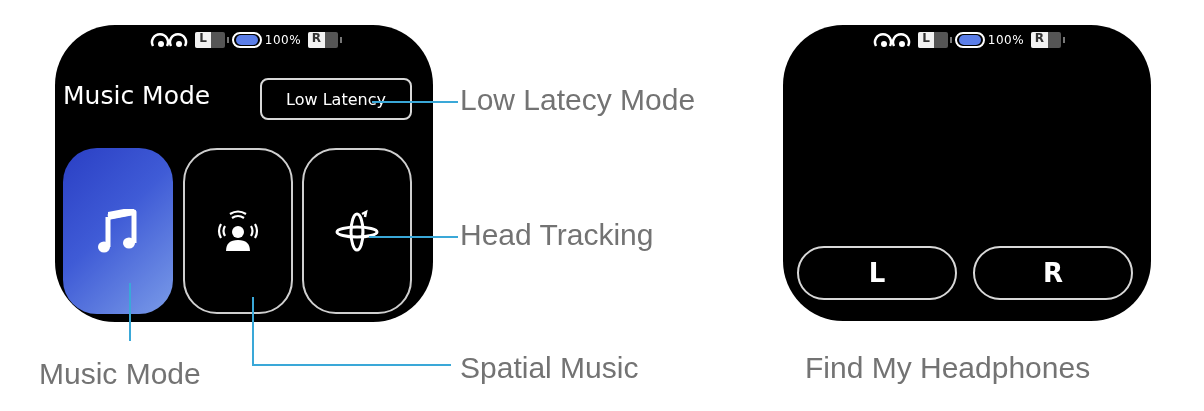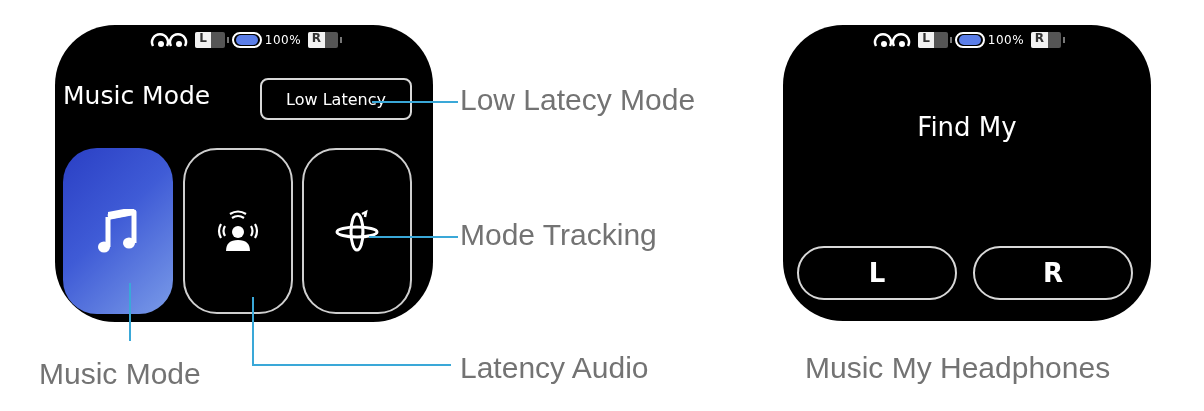--- a/index.html
+++ b/index.html
@@ -110,29 +110,28 @@
       </div>
     <span class="pct">100%</span>
     <div class="batt">
       <div class="fill"></div>
         <span class="lbl">R</span>
         <div class="nub"></div>
     </div>
   </div>
 
   <div class="fmh-title">
-    <div>Find My</div>
   </div>
   <div class="pill" id="pill-l">L</div>
   <div class="pill" id="pill-r">R</div>
 </div>
 
 <div class="line" style="left:372px;top:101px;width:86px;height:2px;"></div>
 <div class="line" style="left:369px;top:236px;width:89px;height:2px;"></div>
 <div class="line" style="left:129px;top:283px;width:2px;height:58px;"></div>
 <div class="line" style="left:252px;top:297px;width:2px;height:68px;"></div>
 <div class="line" style="left:252px;top:364px;width:199px;height:2px;"></div>
 
 <div class="callout" style="left:460px;top:83px;">Low Latecy Mode</div>
-<div class="callout" style="left:460px;top:218px;">Mode Tracking</div>
+<div class="callout" style="left:460px;top:218px;">Head Tracking</div>
 <div class="callout" style="left:39px;top:357px;">Music Mode</div>
-<div class="callout" style="left:460px;top:351px;">Latency Audio</div>
-<div class="callout" style="left:805px;top:351px;">Music My Headphones</div>
+<div class="callout" style="left:460px;top:351px;">Spatial Music</div>
+<div class="callout" style="left:805px;top:351px;">Find My Headphones</div>
 
 </body></html>

